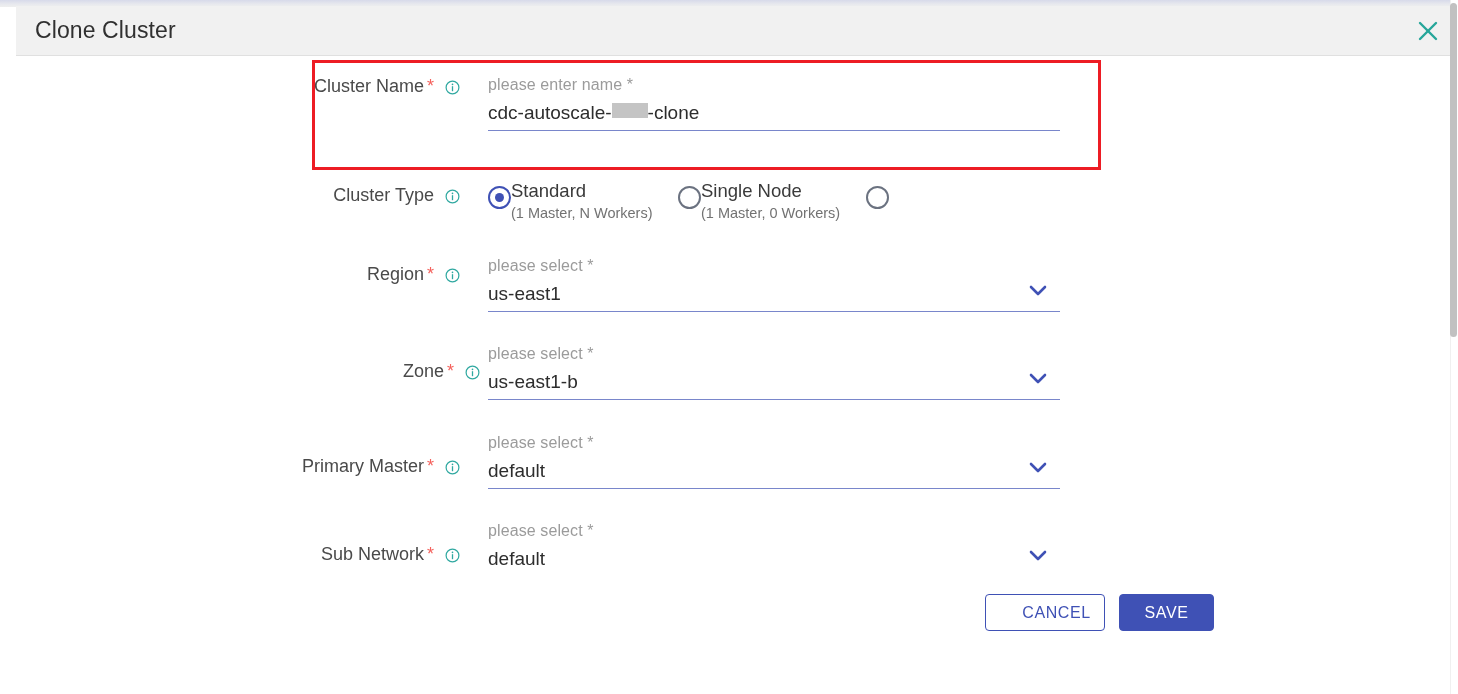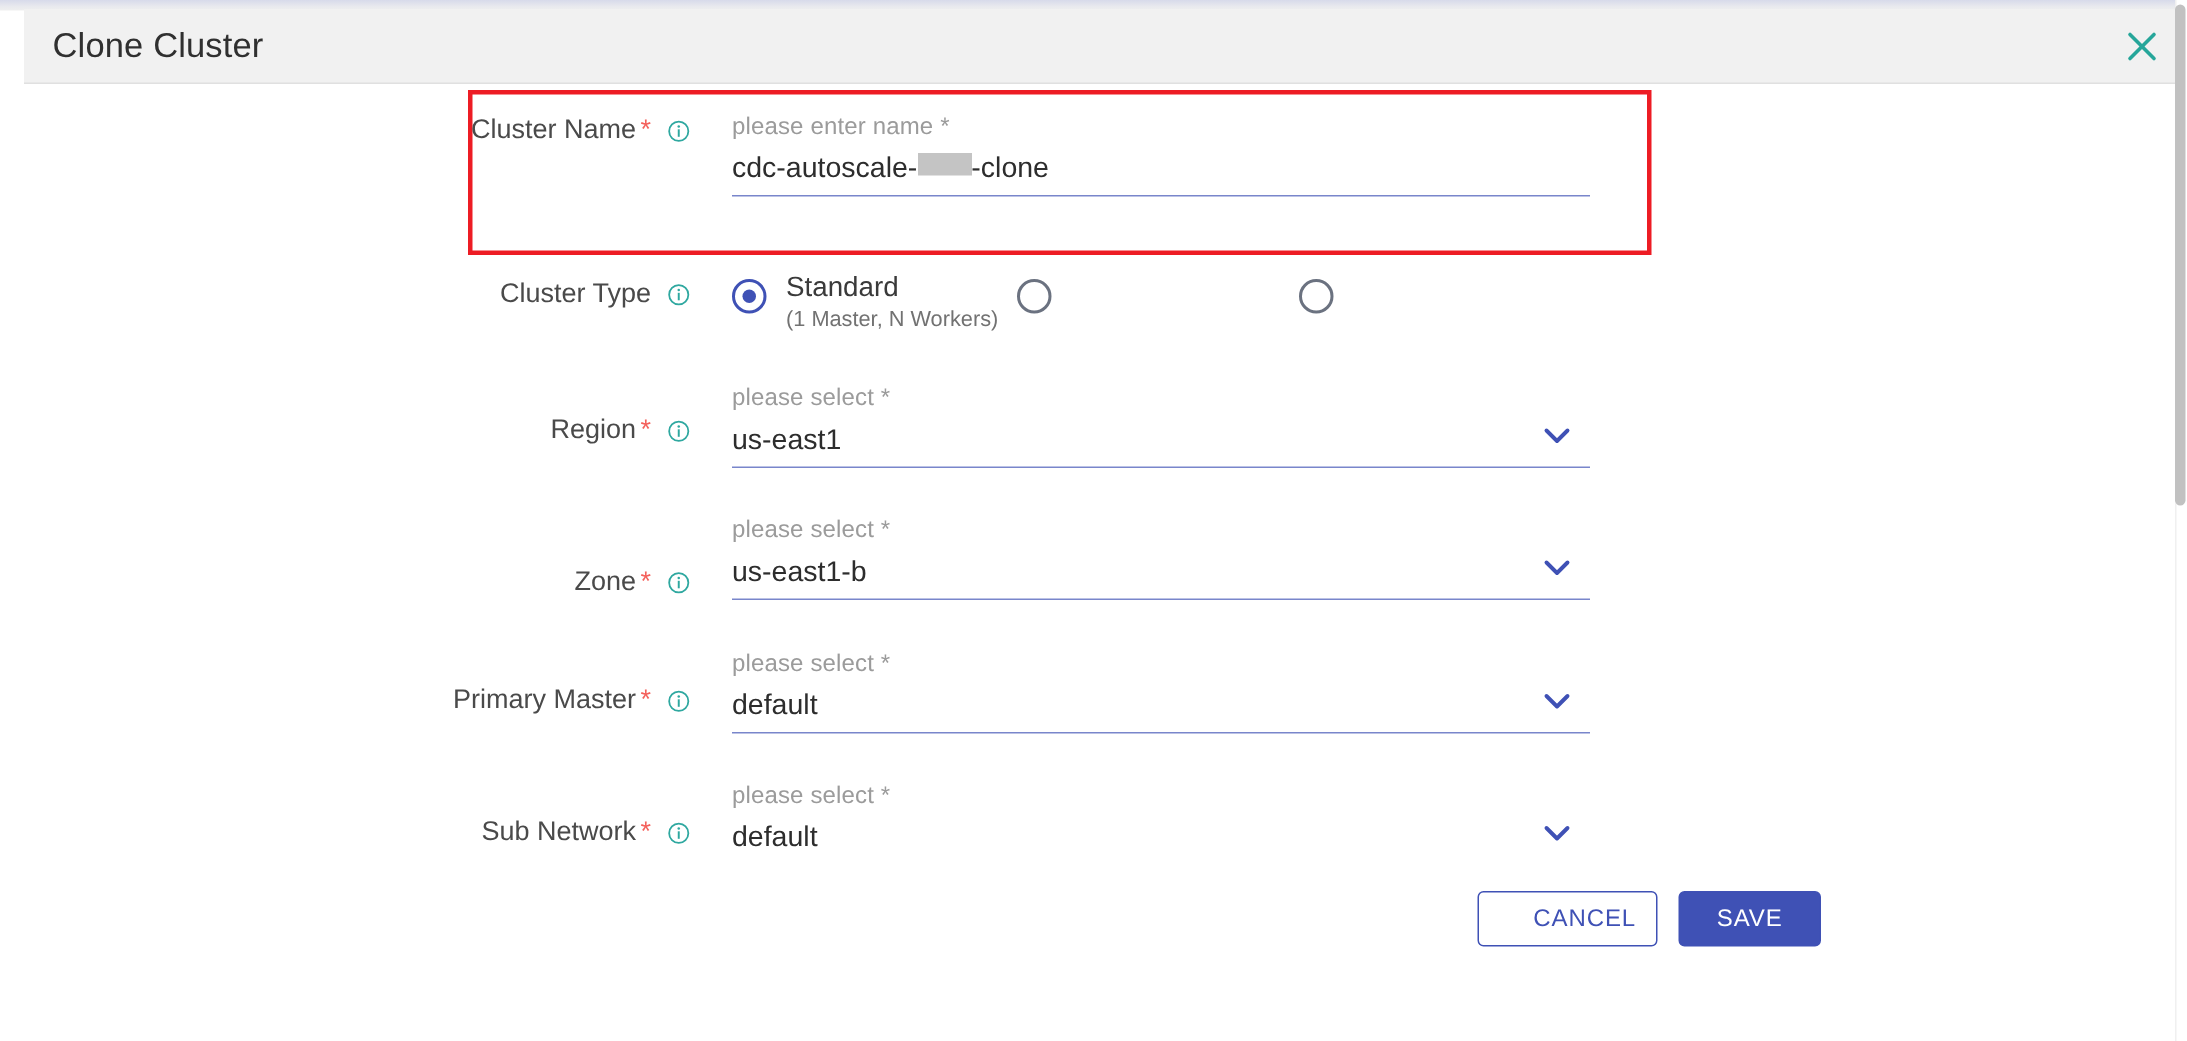--- a/index.html
+++ b/index.html
@@ -153,21 +153,21 @@
   }
   .radio-circle.sel { border-color: #3f51b5; }
   .radio-circle.sel::after {
     content: "";
     position: absolute;
     left: 4.5px; top: 4.5px;
     width: 9px; height: 9px;
     border-radius: 50%;
     background: #3f51b5;
   }
-  .radio-texts { margin-left: 13px; }
+  .radio-texts { }
   .radio-title {
     font-size: 18.5px;
     color: #3a3a3a;
     line-height: 24px;
     white-space: nowrap;
   }
   .radio-sub {
     font-size: 14.5px;
     color: #727272;
     line-height: 20px;
@@ -271,31 +271,35 @@
         <label class="radio-opt" style="left:0px;">
           <span class="radio-circle sel"></span>
           <span class="radio-texts">
             <span class="radio-title">Standard</span><br>
             <span class="radio-sub">(1 Master, N Workers)</span>
           </span>
         </label>
 
         <label class="radio-opt" style="left:190px;">
           <span class="radio-circle"></span>
+          <span class="radio-texts">
+            <span class="radio-title">Single Node</span><br>
+            <span class="radio-sub">(1 Master, 0 Workers)</span>
+          </span>
         </label>
 
         <label class="radio-opt" style="left:378px;">
           <span class="radio-circle"></span>
         </label>
 
       </div>
     </div>
 
     <div class="row" style="top:200px;">
-      <div class="row-label" style="top:19px;">
+      <div class="row-label" style="top:7px;">
         <span>Region</span><span class="req-star">*</span>
         <span class="info-ico">
           <svg width="15" height="15" viewBox="0 0 15 15">
             <circle cx="7.5" cy="7.5" r="6.4" fill="none" stroke="#2fa8a0" stroke-width="1.2"></circle>
             <circle cx="7.5" cy="4.3" r="0.85" fill="#2fa8a0"></circle>
             <rect x="6.85" y="6.2" width="1.3" height="5" fill="#2fa8a0"></rect>
           </svg>
         </span>
       </div>
       <div class="field">
@@ -304,21 +308,21 @@
         <div class="field-underline"></div>
         <span class="chevron" style="top:26px;">
           <svg width="20" height="14" viewBox="0 0 20 14">
             <polyline points="3,4 10,11 17,4" fill="none" stroke="#3f51b5" stroke-width="2.6" stroke-linecap="round" stroke-linejoin="round"></polyline>
           </svg>
         </span>
       </div>
     </div>
 
     <div class="row" style="top:288px;">
-      <div class="row-label" style="top:32px;">
+      <div class="row-label" style="top:16px;margin-left:20px;">
         <span>Zone</span><span class="req-star">*</span>
         <span class="info-ico">
           <svg width="15" height="15" viewBox="0 0 15 15">
             <circle cx="7.5" cy="7.5" r="6.4" fill="none" stroke="#2fa8a0" stroke-width="1.2"></circle>
             <circle cx="7.5" cy="4.3" r="0.85" fill="#2fa8a0"></circle>
             <rect x="6.85" y="6.2" width="1.3" height="5" fill="#2fa8a0"></rect>
           </svg>
         </span>
       </div>
       <div class="field">

